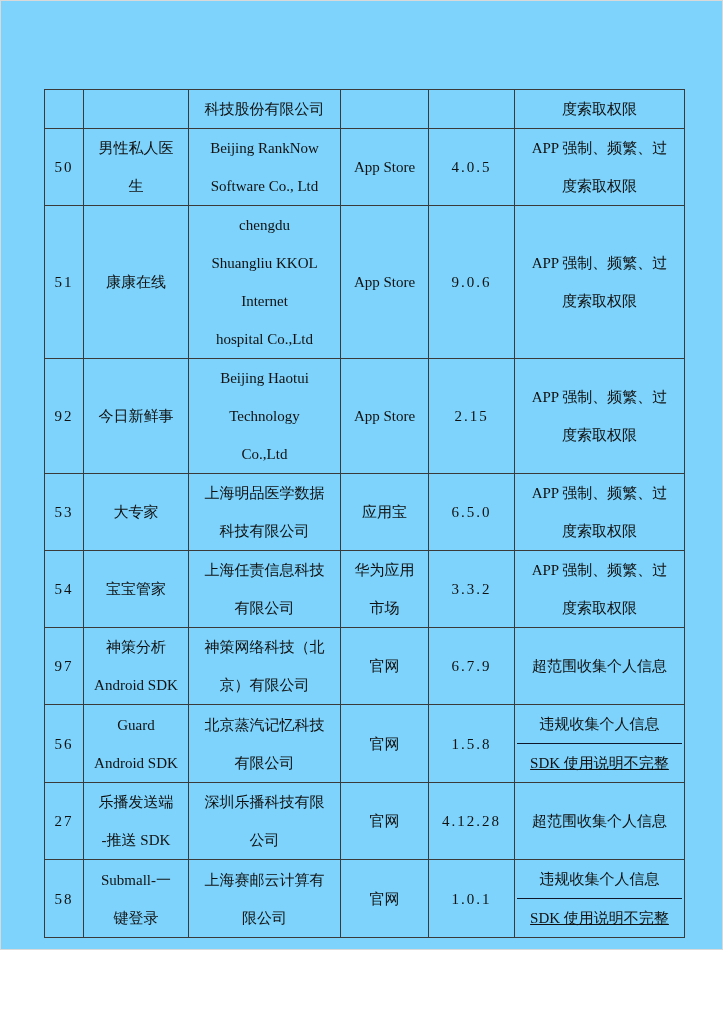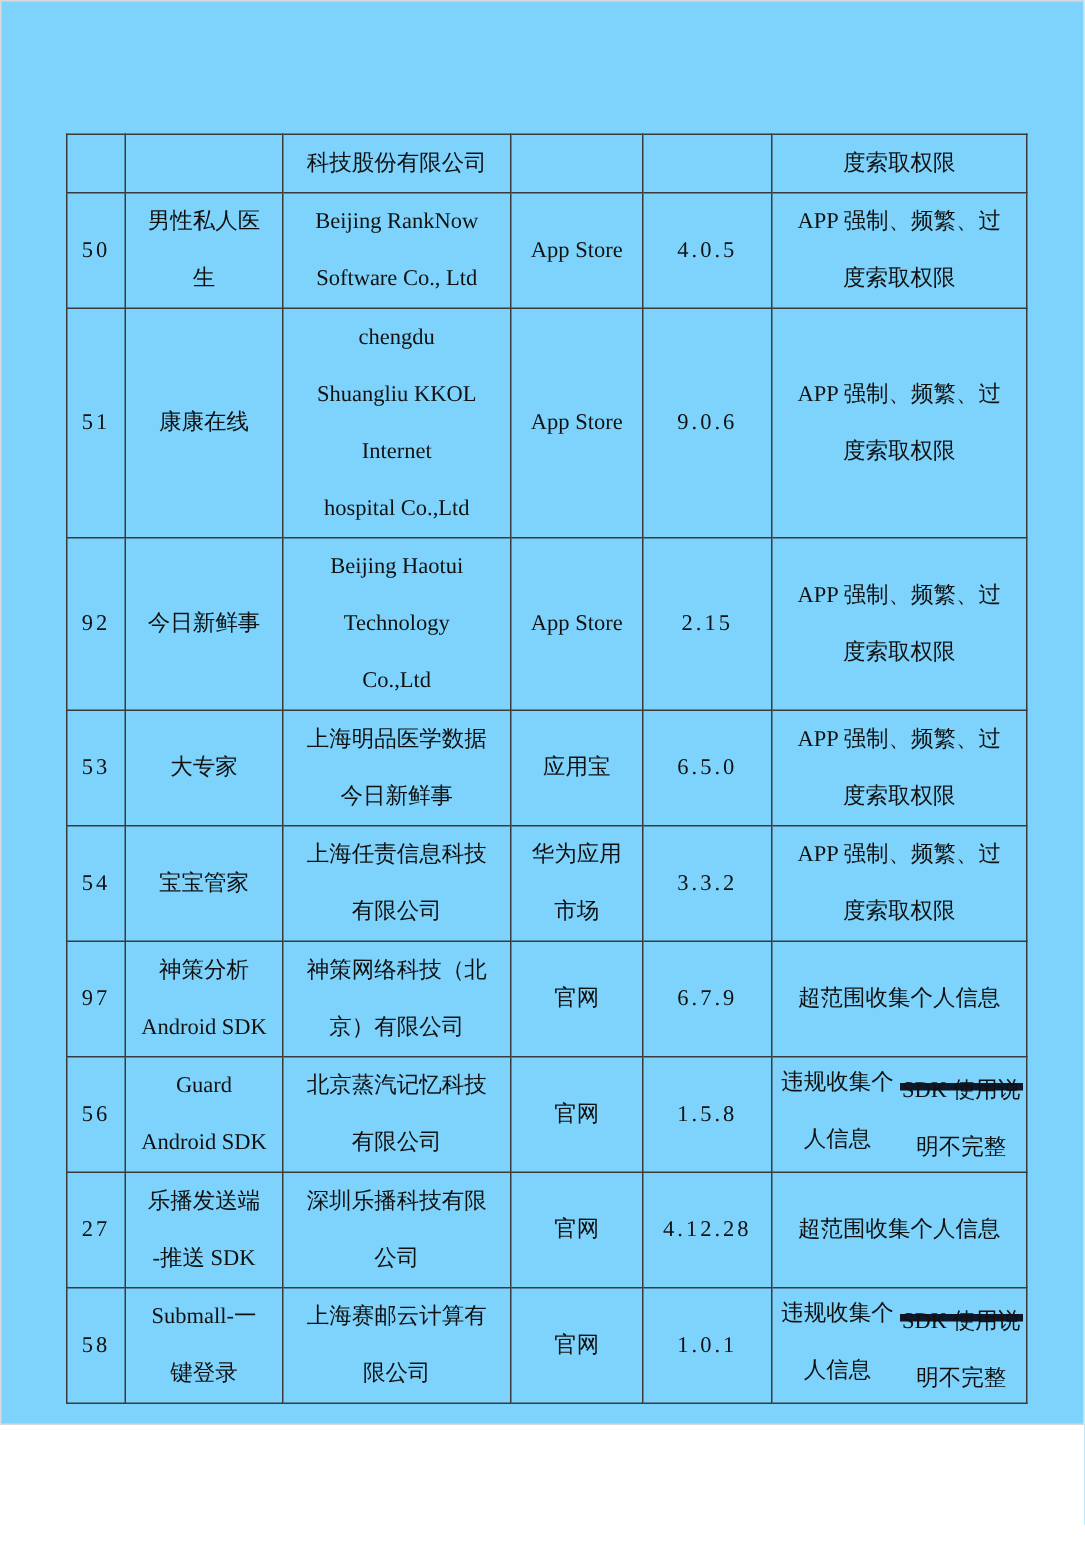--- a/index.html
+++ b/index.html
@@ -40,33 +40,34 @@
   }
   td.ver, td.no {
     letter-spacing: 2px;
     margin-top: 20px;
   }
   td.issue-split-cell {
     padding: 0;
   }
   .issue-split {
     display: flex;
-    flex-direction: row;
+    flex-direction: column;
     width: 100%;
   }
   .issue-half {
     flex: 1;
     display: flex;
     align-items: center;
     justify-content: center;
     height: 38px;
     line-height: 38px;
   }
   .issue-half + .issue-half {
-    border-top: 5px solid #0f172a;
+    border-top: 1px solid #0f172a;
+    text-decoration: underline;
   }
   .footer {
     position: absolute;
     top: 962px;
     left: 0;
     width: 723px;
     text-align: center;
     font-size: 13px;
     letter-spacing: 1px;
   }
@@ -126,21 +127,21 @@
 Co.,Ltd</td>
             <td>App Store</td>
             <td class="ver">2.15</td>
             <td>APP 强制、频繁、过
 度索取权限</td>
           </tr>
           <tr>
             <td class="no">53</td>
             <td>大专家</td>
             <td>上海明品医学数据
-今日新鲜事</td>
+科技有限公司</td>
             <td>应用宝</td>
             <td class="ver">6.5.0</td>
             <td>APP 强制、频繁、过
 度索取权限</td>
           </tr>
           <tr>
             <td class="no">54</td>
             <td>宝宝管家</td>
             <td>上海任责信息科技
 有限公司</td>

